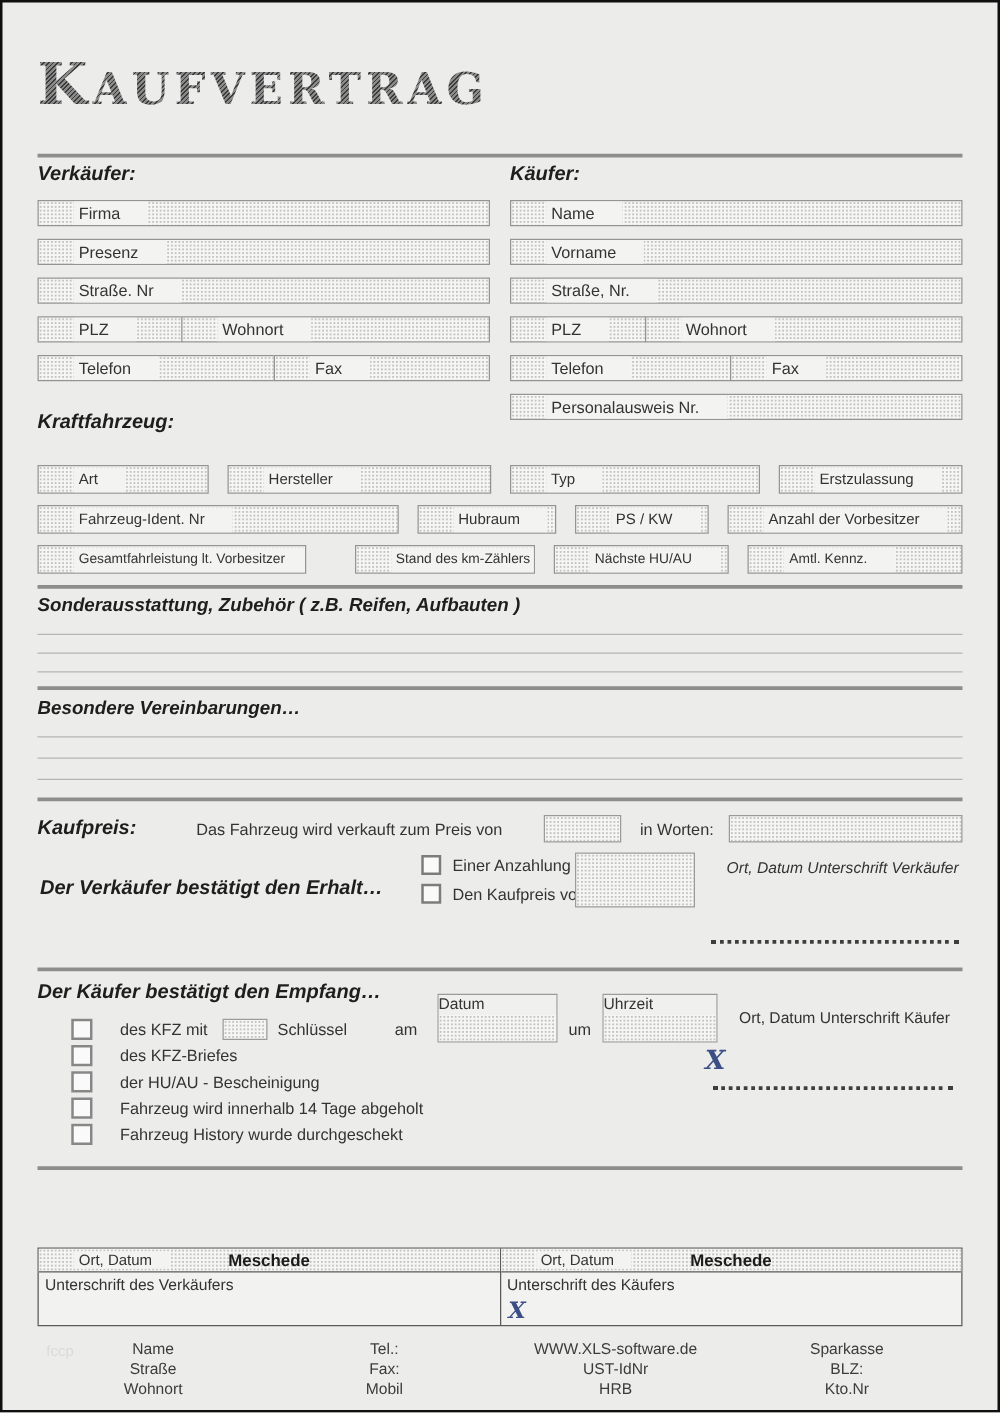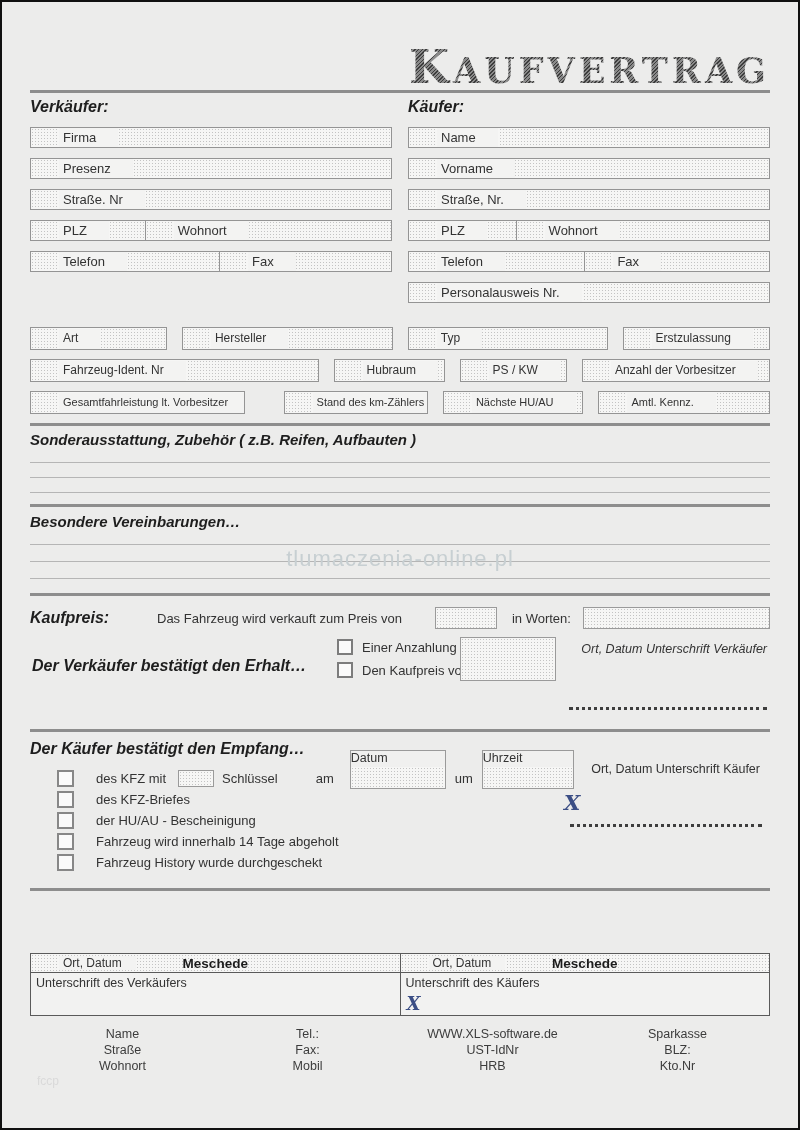--- a/index.html
+++ b/index.html
@@ -5,21 +5,21 @@
   * { box-sizing: border-box; margin: 0; padding: 0; }
   html,body { background:#cfcfcf; }
   body { font-family:"Liberation Sans", sans-serif; }
   .page {
     position:relative; width:800px; height:1130px;
     background:#ececeb; border:2px solid #101010; overflow:hidden;
   }
   .content { padding:0 28px; }
 
   
-  .title-wrap { text-align:right; padding-top:38px; height:88px; }
+  .title-wrap { text-align:left; padding-top:38px; height:121px; }
   .title-text {
     display:inline-block;
     font-family:"DejaVu Serif", serif; font-weight:700; letter-spacing:4px;
     background:repeating-linear-gradient(135deg,#3c3c3c 0 1px,#8a8a8a 1px 2.6px);
     -webkit-background-clip:text; background-clip:text; color:transparent;
   }
   @supports not (-webkit-background-clip:text) { .title-text { color:#4a4a4a; background:none; } }
   .t-big { font-size:46px; }
   .t-rest { font-size:35px; }
 
@@ -166,20 +166,21 @@
             </div>
         </div>
         <div class="frow">
           <div class="fbox dots" style="flex:0 0 52.5%">
               <span class="lbl">Telefon</span>
             </div>
           <div class="fbox dots fill merge">
               <span class="lbl">Fax</span>
             </div>
         </div>
+        <div class="sec-head" style="margin-top:24px">Kraftfahrzeug:</div>
       </div>
       <div class="col">
         <div class="sec-head">Käufer:</div>
         <div class="frow">
             <div class="fbox dots fill">
               <span class="lbl">Name</span>
             </div>
           </div>
         <div class="frow">
             <div class="fbox dots fill">
@@ -265,21 +266,20 @@
     <div class="wline line14"></div>
     <div class="wline line14"></div>
     <div class="wline line14"></div>
 
     <hr class="hr-thick" style="margin-top:11px">
     <div class="sec-head small" style="margin-top:6px">Besondere Vereinbarungen…</div>
     <div class="agree-lines">
       <div class="wline line14"></div>
       <div class="wline line17"></div>
       <div class="wline line17"></div>
-      <div class="watermark">tlumaczenia-online.pl</div>
     </div>
     <hr class="hr-thick" style="margin-top:14px">
 
     <div class="price-row">
       <div class="sec-head price-head">Kaufpreis:</div>
       <div class="price-text">Das Fahrzeug wird verkauft zum Preis von</div>
       <div class="price-box dots"></div>
       <div class="inwords">in Worten:</div>
       <div class="words-box dots"></div>
     </div>

